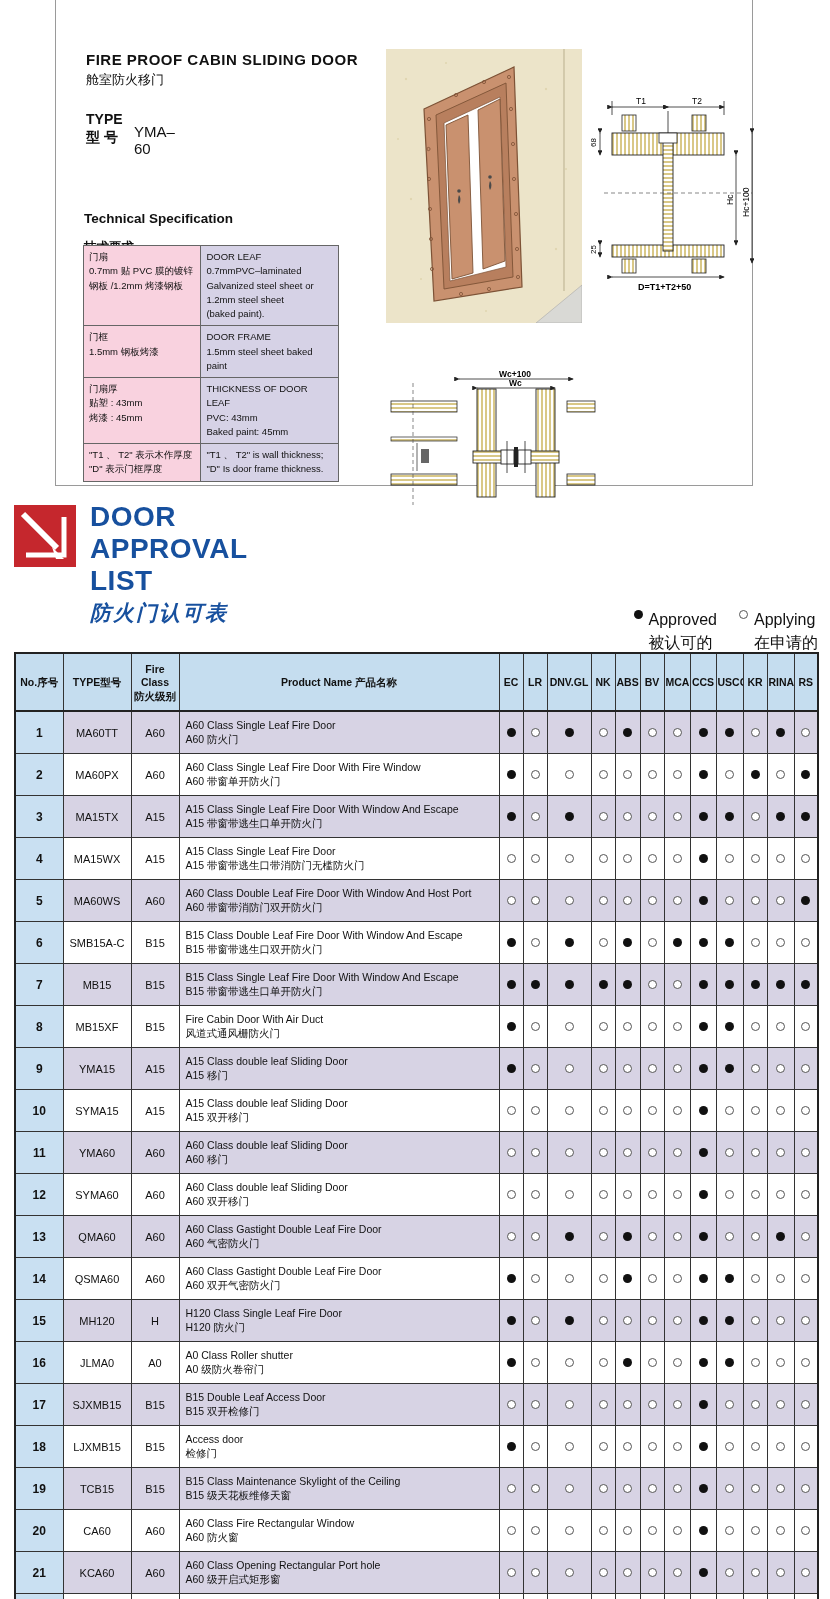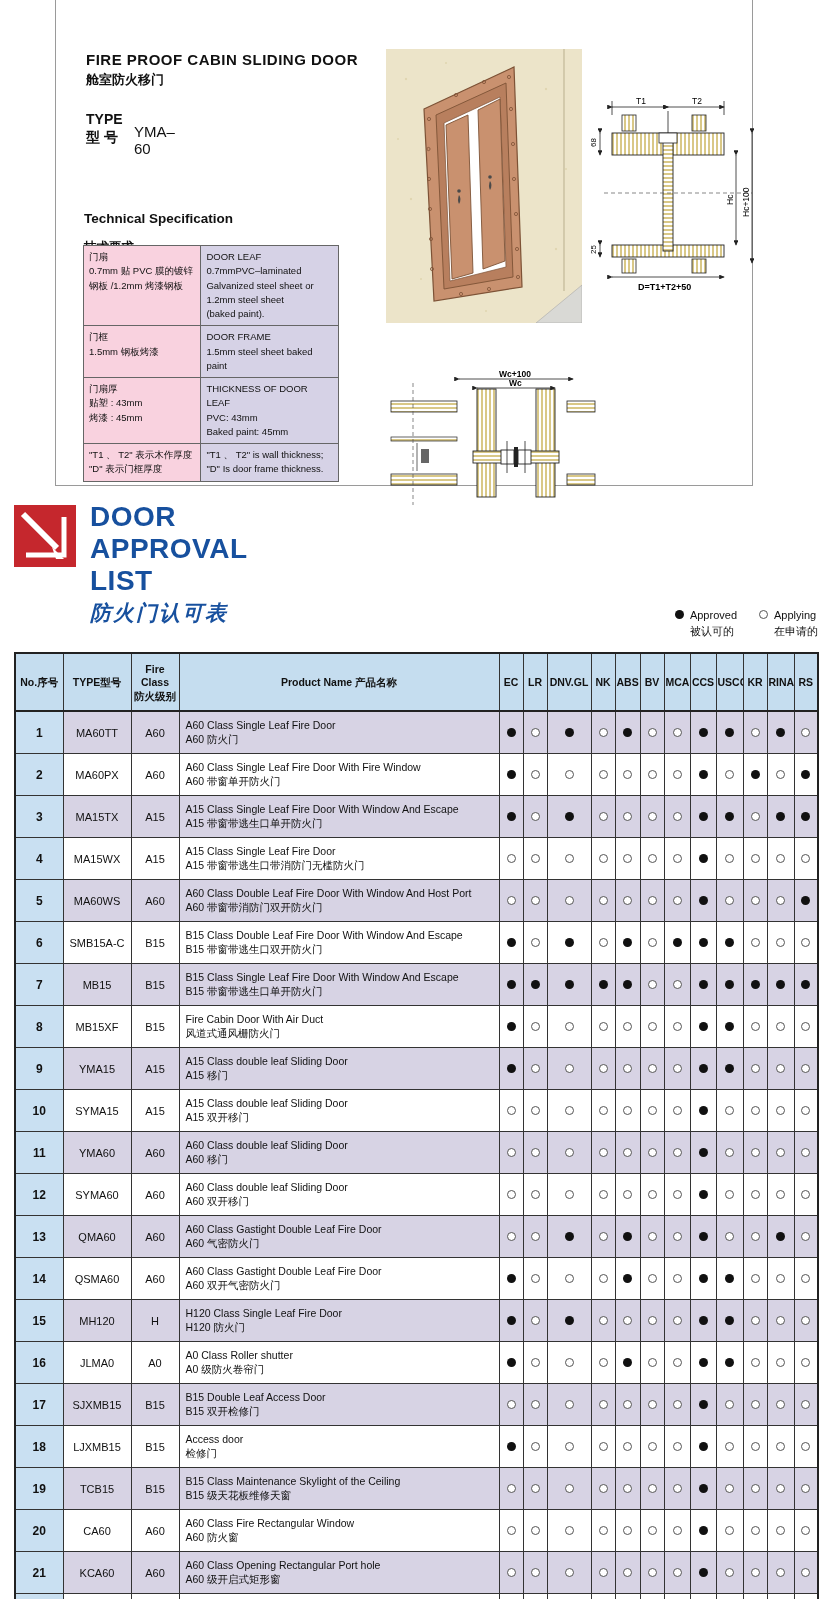--- a/index.html
+++ b/index.html
@@ -3,21 +3,21 @@
 <meta charset="utf-8">
 <style>
   html,body{margin:0;padding:0;background:#fff;}
   body{width:830px;font-family:"Liberation Sans","DejaVu Sans",sans-serif;color:#111;}
   .page{position:relative;width:830px;height:1599px;background:#fff;overflow:hidden;}
 
   
   .sheet{position:absolute;left:55px;top:-8px;width:696px;height:492px;border:1px solid #9a9a9a;background:#fff;}
   .t-title{position:absolute;left:30px;top:58px;}
   .t-title .en{font-size:15px;font-weight:bold;letter-spacing:.5px;}
-  .t-title .zh{font-size:13px;font-weight:bold;margin-top:3px;}
+  .t-title .zh{font-size:13px;font-weight:normal;margin-top:3px;}
   .type-block{position:absolute;left:30px;top:118px;}
   .type-block .lbl{font-size:14px;font-weight:bold;line-height:1.25;white-space:pre-line;}
   .type-block .val{position:absolute;left:48px;top:12px;font-size:15px;font-weight:normal;}
   .spec-head{position:absolute;left:28px;top:218px;}
   .spec-head .en{font-size:13.5px;font-weight:bold;}
   .spec-head .zh{font-size:12.5px;font-weight:bold;margin-top:13px;}
   .spec-table{position:absolute;left:27px;top:252px;border-collapse:collapse;width:256px;}
   .spec-table td{border:1px solid #666;font-size:9.5px;line-height:1.5;padding:4px 5px;vertical-align:top;white-space:pre-line;}
   .spec-table td.zh{background:#f9d2df;width:112px;}
   .spec-table td.en{background:#d6d2e6;width:132px;}
@@ -27,21 +27,21 @@
   .diag2{position:absolute;left:333px;top:330px;margin-top:48px;}
   svg text{font-family:"Liberation Sans","DejaVu Sans",sans-serif;}
 
   
   .ap-head{position:absolute;left:14px;top:503px;height:66px;}
   .ap-logo{position:absolute;left:0;top:2px;}
   .ap-titles{position:absolute;left:76px;top:-2px;}
   .ap-titles .en{font-size:28px;font-weight:bold;color:#17509e;letter-spacing:.5px;}
   .ap-titles .zh{font-size:21px;font-weight:bold;color:#17509e;margin-top:2px;letter-spacing:2px;font-style:italic;}
 
-  .legend{position:absolute;right:12px;top:608px;display:flex;gap:22px;font-size:11px;}
+  .legend{position:absolute;right:12px;top:608px;display:flex;gap:22px;font-size:16px;}
   .legend .item{display:flex;gap:6px;align-items:flex-start;}
   .legend .txt{line-height:1.45;white-space:pre-line;}
   .dot{display:inline-block;width:9px;height:9px;border-radius:50%;box-sizing:border-box;}
   .dot.filled{background:#111;}
   .dot.hollow{background:#fff;border:1.4px solid #555;}
   .legend .dot{margin-top:2px;}
 
   
   .tbl{position:absolute;left:14px;border-collapse:collapse;table-layout:fixed;width:804px;background:#fff;}
   .tbl td,.tbl th{border:1px solid #333;overflow:hidden;}

